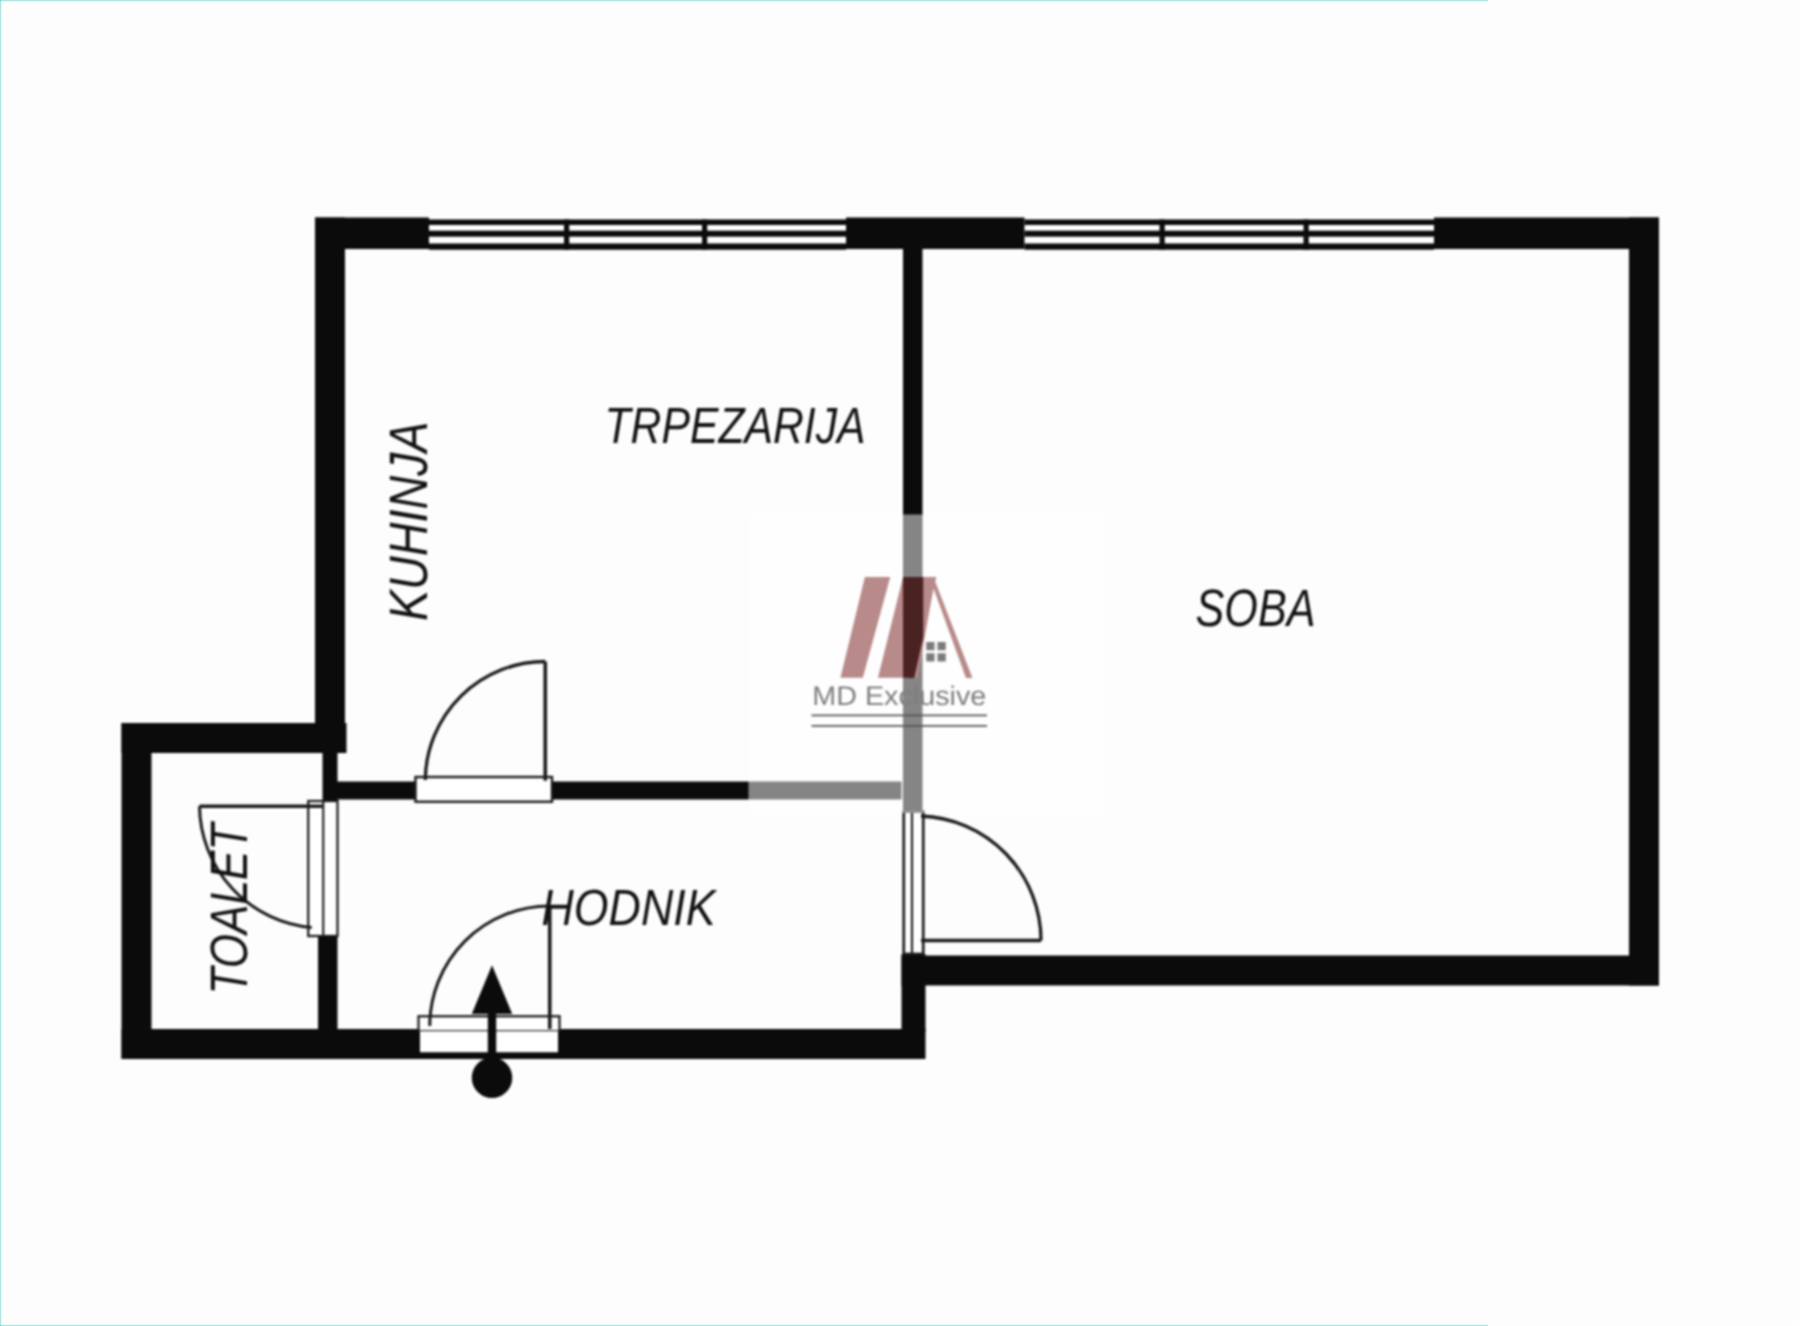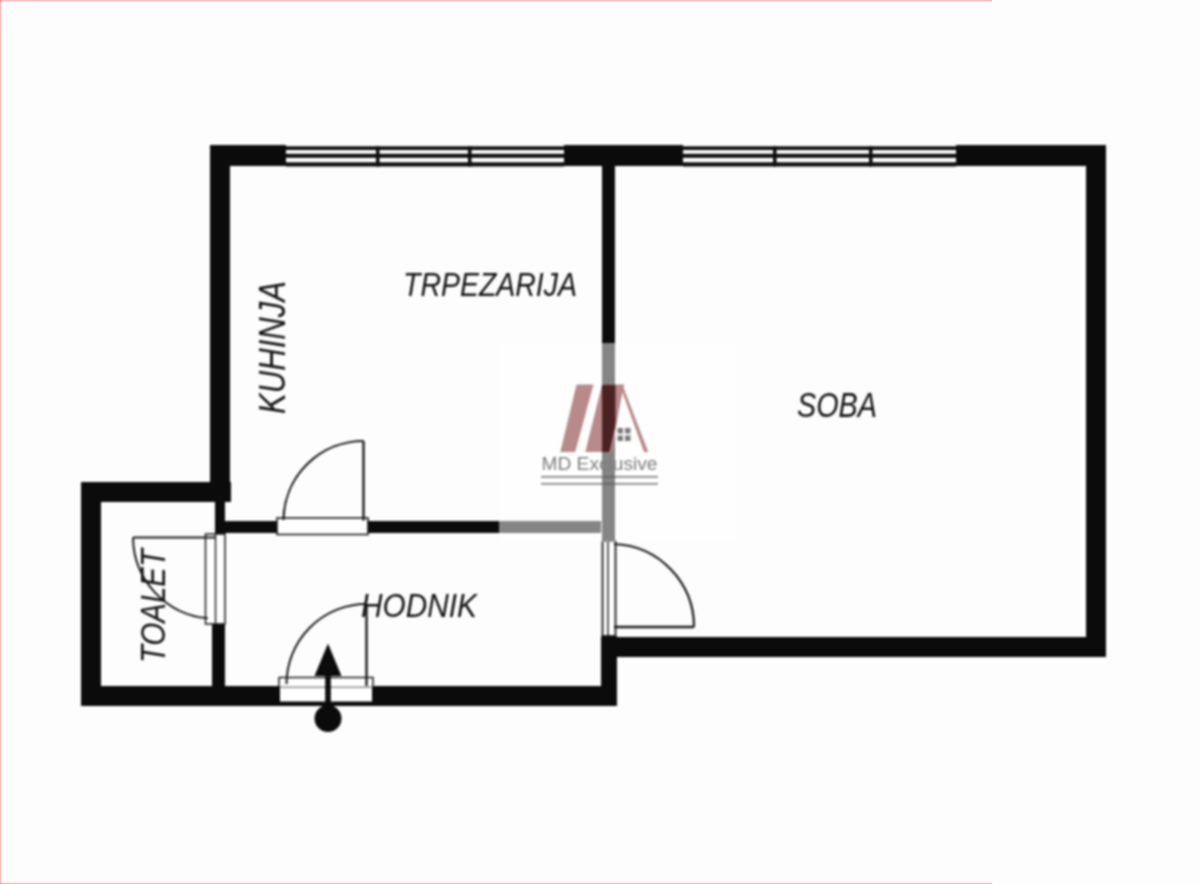--- a/index.html
+++ b/index.html
@@ -1,16 +1,16 @@
 <!DOCTYPE html>
 <html><head>
 <meta charset="utf-8">
 <style>
   html,body{margin:0;padding:0;background:#ffffff;}
-  .page{width:992px;height:884px;position:relative;background:#ef4444;}
+  .page{width:992px;height:884px;position:relative;background:#14b8a6;}
   svg{position:absolute;left:0;top:0;filter:blur(0.8px);}
   text{font-family:"Liberation Sans",sans-serif;}
 </style>
 </head>
 <body>
 <div class="page">
 <svg width="1200" height="884" viewBox="0 0 1200 884">
 
   <rect x="0" y="0" width="1200" height="884" fill="#fdfdfd"></rect>
 

